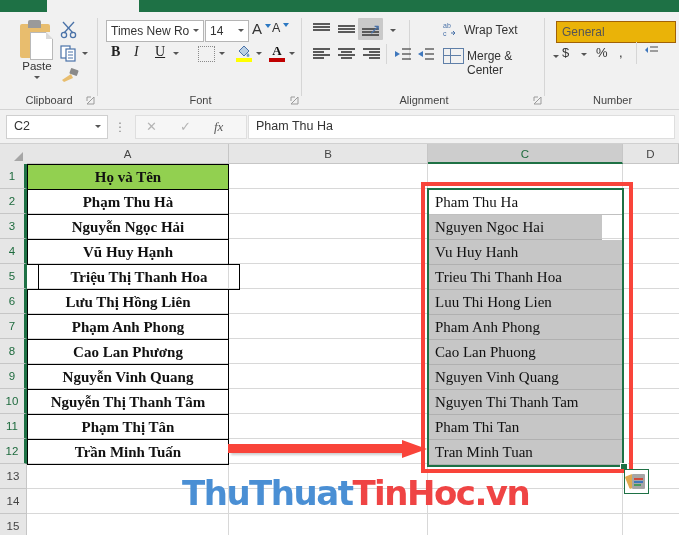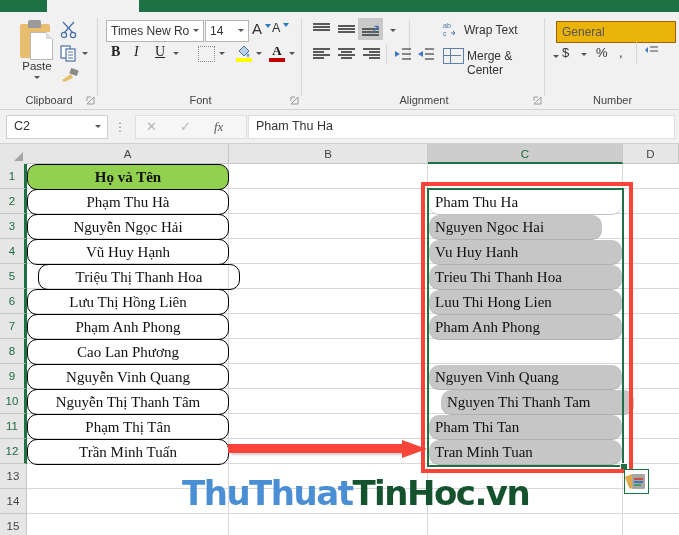--- a/index.html
+++ b/index.html
@@ -91,25 +91,25 @@
   .grid{position:absolute;left:0;top:144px;width:679px;height:391px;background:#fff;overflow:hidden;}
   .corner{position:absolute;left:0;top:0;width:27px;height:20px;background:#e6e6e6;border-right:1px solid #c6c6c6;border-bottom:1px solid #c6c6c6;}
   .corner:after{content:"";position:absolute;right:4px;bottom:3px;border-style:solid;border-width:0 0 9px 9px;border-color:transparent transparent #a6a6a6 transparent;}
   .colhdr{position:absolute;top:0;height:20px;background:#e6e6e6;border-right:1px solid #c6c6c6;border-bottom:1px solid #c6c6c6;
           font-size:11.5px;color:#444;text-align:center;line-height:20px;box-sizing:border-box;}
   .colhdr.sel{background:#cdcdcd;color:#1e6b3e;border-bottom:2px solid #1e7145;}
   .rowhdr{position:absolute;left:0;width:27px;height:25px;background:#e6e6e6;border-right:1px solid #c6c6c6;border-bottom:1px solid #c6c6c6;
           font-size:11.5px;color:#444;text-align:center;line-height:25px;box-sizing:border-box;}
   .rowhdr.inset{color:#1e6b3e;border-right:3px solid #1e7145;}
   .cell{position:absolute;box-sizing:border-box;font-family:"Liberation Serif", serif;font-size:15px;color:#111;
-        line-height:25px;white-space:nowrap;overflow:hidden;border-radius:10px;}
+        line-height:25px;white-space:nowrap;overflow:hidden;}
   .gl-v{position:absolute;width:1px;background:#d8d8d8;}
   .gl-h{position:absolute;height:1px;background:#d8d8d8;}
 
-  .acol{border:1px solid #000;text-align:center;}
+  .acol{border:1px solid #000;text-align:center;font-weight:bold;}
   .acol.hdr{background:#92d050;font-weight:bold;}
   .ccell{background:#c6c6c6;padding-left:6px;border-bottom:1px solid #b0b0b0;}
   .ccell.active{background:#ffffff;border-bottom:1px solid #c0c0c0;}
 
   .selbox{position:absolute;border:2px solid #1e7145;box-sizing:border-box;pointer-events:none;}
   .fillhandle{position:absolute;width:6px;height:6px;background:#1e7145;border:1px solid #fff;}
 
   .redbox{position:absolute;border:4px solid #f9443a;box-sizing:border-box;pointer-events:none;}
 
   .arrow-wrap{position:absolute;left:228px;top:296px;width:205px;height:22px;}
@@ -120,21 +120,21 @@
   .paste-tag{position:absolute;width:25px;height:25px;background:#fff;border:1.5px solid #1e7145;box-sizing:border-box;}
   .pt-board{position:absolute;left:7px;top:4px;width:13px;height:15px;background:#a6a6a6;border-radius:1px;}
   .pt-l1{position:absolute;left:9px;top:8px;width:9px;height:2px;background:#d04a3b;}
   .pt-l2{position:absolute;left:9px;top:11px;width:9px;height:2px;background:#3f77bc;}
   .pt-l3{position:absolute;left:9px;top:14px;width:7px;height:2px;background:#4a9a5a;}
   .pt-brush{position:absolute;left:2px;top:5px;width:8px;height:13px;background:#e0a94e;transform:rotate(-22deg);border-radius:1px;}
 
   .watermark{position:absolute;left:182px;top:329px;font-size:34px;font-weight:bold;font-family:"DejaVu Sans", sans-serif;
              letter-spacing:-1.5px;white-space:nowrap;}
   .wm-a{color:#4a8fd4;}
-  .wm-b{color:#14532d;}
+  .wm-b{color:#ef4444;}
 </style>
 </head>
 <body>
 
 <div class="tabstrip">
   <div class="tab-active"></div>
 </div>
 
 <div class="ribbon">
 
@@ -379,22 +379,23 @@
   <div class="cell acol" style="left:27px;top:245px;width:202px;height:26px;">Nguyễn Thị Thanh Tâm</div>
   <div class="cell acol" style="left:27px;top:270px;width:202px;height:26px;">Phạm Thị Tân</div>
   <div class="cell acol" style="left:27px;top:295px;width:202px;height:26px;">Trần Minh Tuấn</div>
 
   <div class="cell ccell active" style="left:429px;top:46px;width:193px;height:25px;">Pham Thu Ha</div>
   <div class="cell ccell" style="left:429px;top:71px;width:173px;height:25px;">Nguyen Ngoc Hai</div>
   <div class="cell ccell" style="left:429px;top:96px;width:193px;height:25px;">Vu Huy Hanh</div>
   <div class="cell ccell" style="left:429px;top:121px;width:193px;height:25px;">Trieu Thi Thanh Hoa</div>
   <div class="cell ccell" style="left:429px;top:146px;width:193px;height:25px;">Luu Thi Hong Lien</div>
   <div class="cell ccell" style="left:429px;top:171px;width:193px;height:25px;">Pham Anh Phong</div>
+  <div class="cell ccell" style="left:429px;top:196px;width:193px;height:25px;">Cao Lan Phuong</div>
   <div class="cell ccell" style="left:429px;top:221px;width:193px;height:25px;">Nguyen Vinh Quang</div>
-  <div class="cell ccell" style="left:429px;top:246px;width:193px;height:25px;margin-left:12px;">Nguyen Thi Thanh Tam</div>
+  <div class="cell ccell" style="left:429px;top:246px;width:193px;height:25px;">Nguyen Thi Thanh Tam</div>
   <div class="cell ccell" style="left:429px;top:271px;width:193px;height:25px;">Pham Thi Tan</div>
   <div class="cell ccell" style="left:429px;top:296px;width:193px;height:25px;">Tran Minh Tuan</div>
 
   <div class="watermark">
     <span class="wm-a">ThuThuat</span><span class="wm-b">TinHoc.vn</span>
   </div>
 
   <div class="selbox" style="left:427px;top:44px;width:197px;height:279px;"></div>
   <div class="fillhandle" style="left:620px;top:319px;"></div>
 

